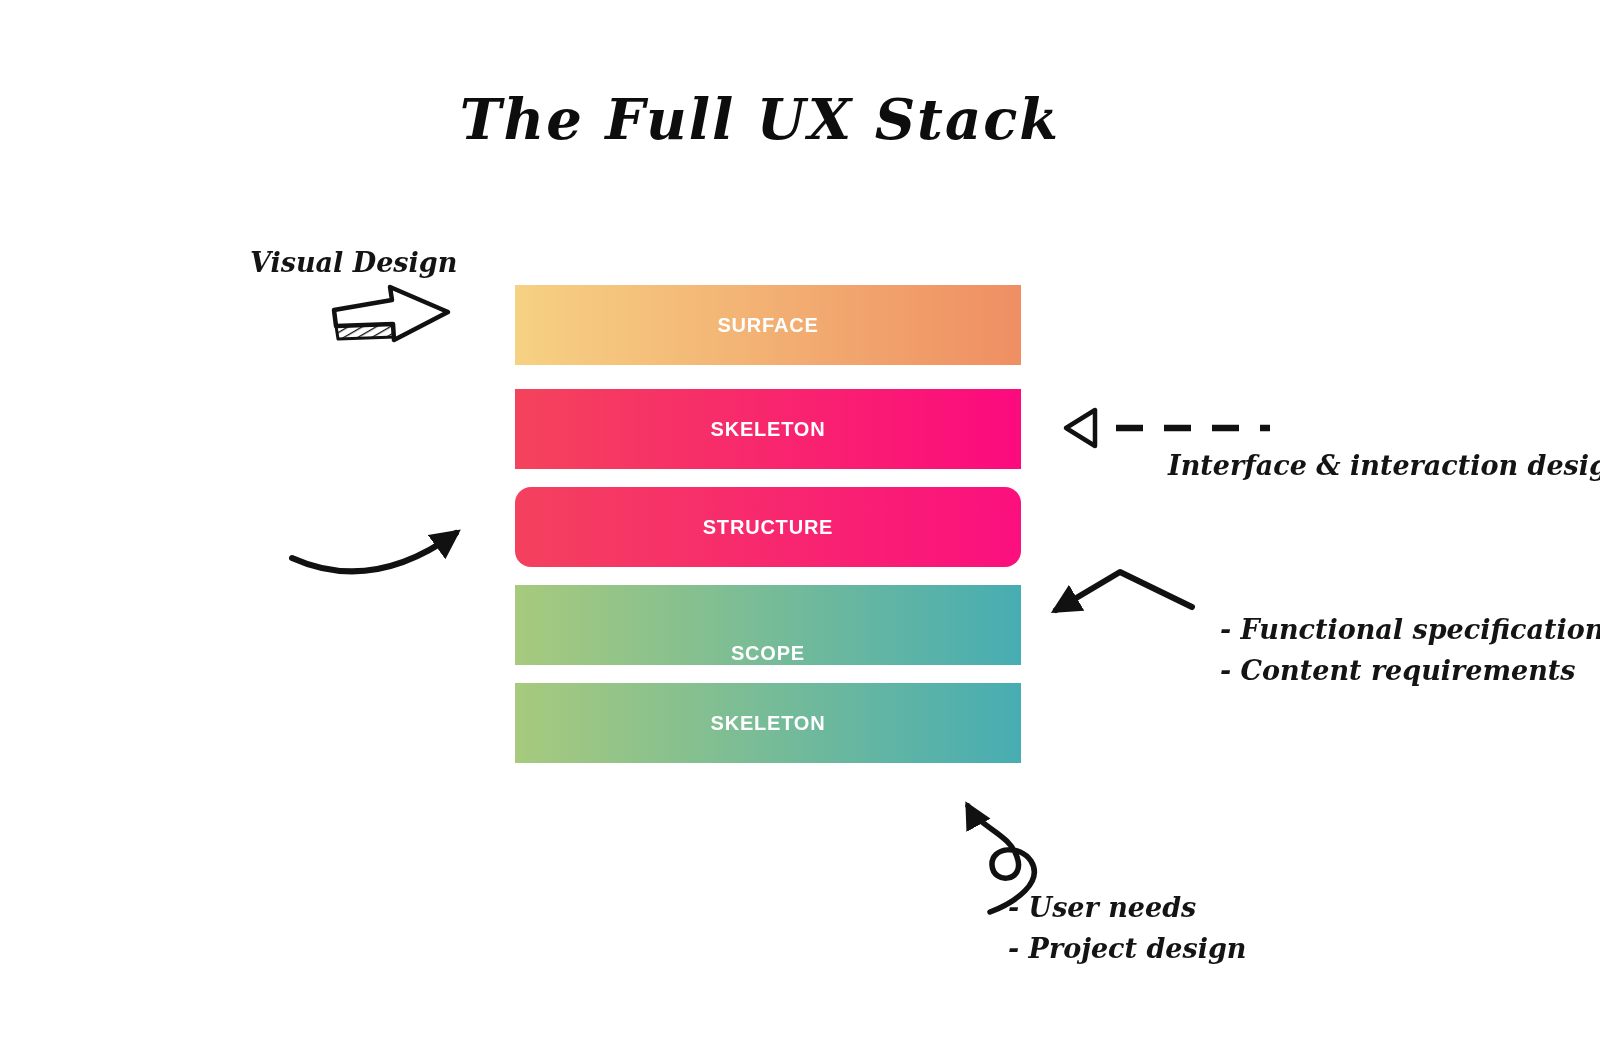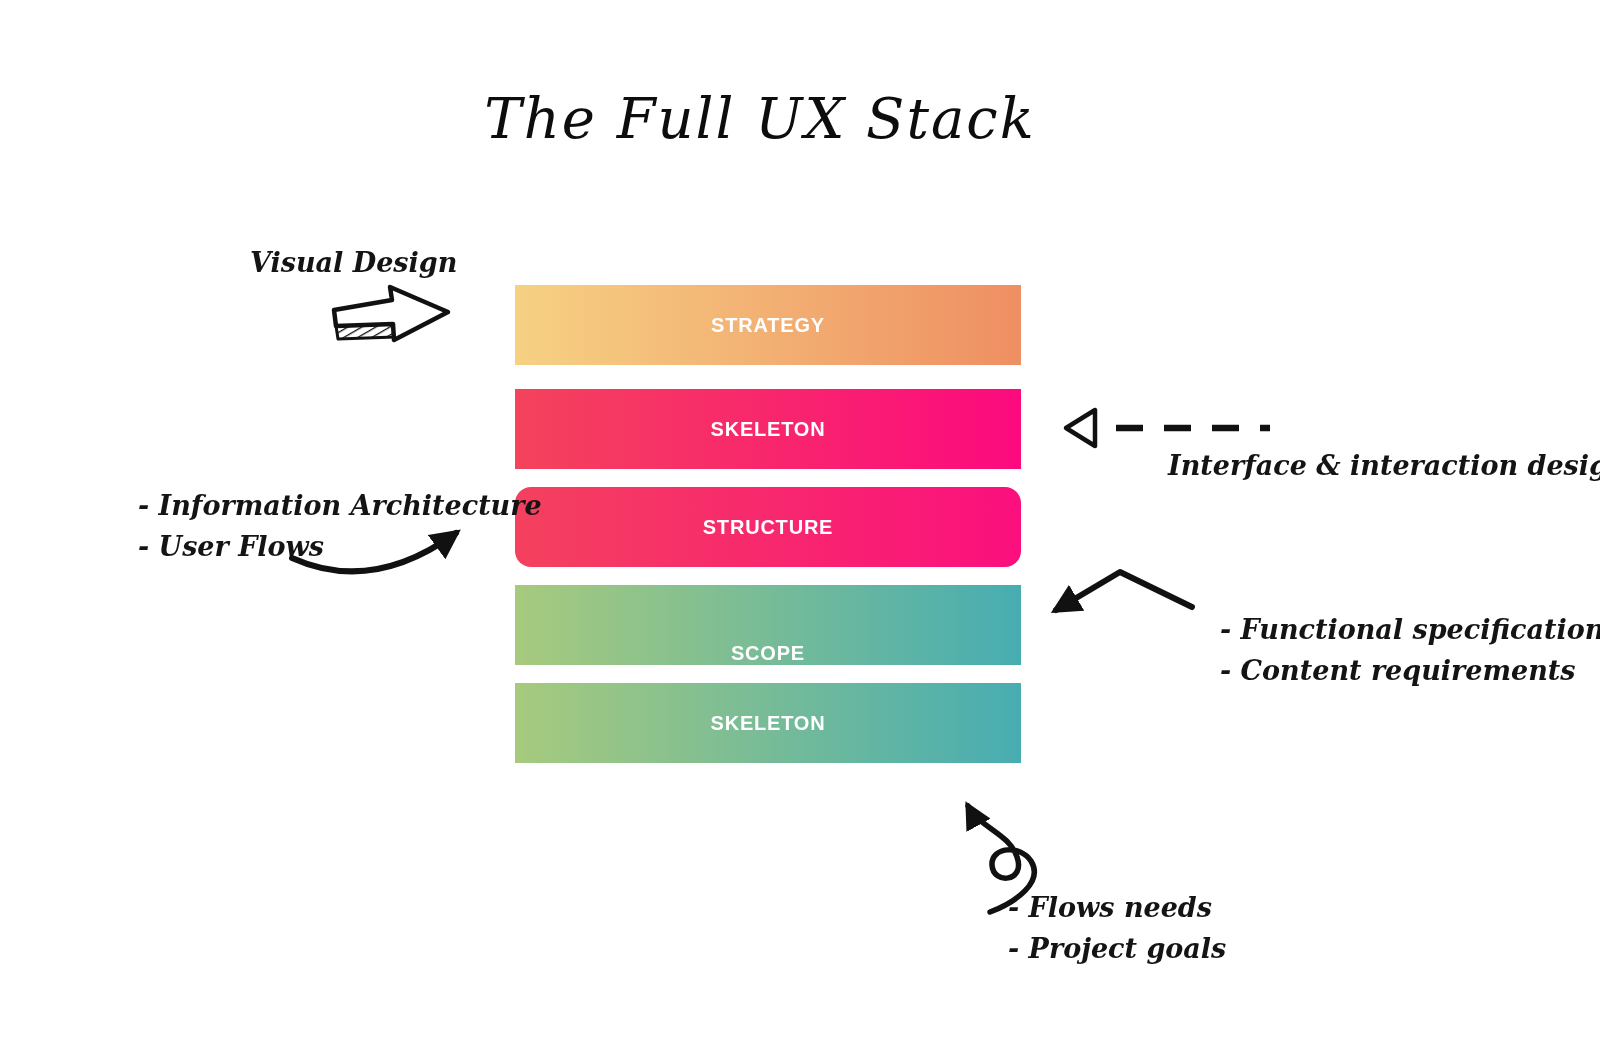--- a/index.html
+++ b/index.html
@@ -1,69 +1,65 @@
 <!DOCTYPE html>
 <html><head>
 <meta charset="utf-8">
 <style>
   html,body{margin:0;padding:0;background:#ffffff;}
   .canvas{position:relative;width:1600px;height:1048px;background:#ffffff;overflow:hidden;
           font-family:"Liberation Sans",sans-serif;}
   .title{position:absolute;top:86px;left:0;width:1520px;text-align:center;
-         font-family:"DejaVu Serif",serif;font-style:italic;font-weight:400;
+         font-family:"DejaVu Serif",serif;font-style:italic;font-weight:700;
          font-size:56px;letter-spacing:2px;color:#0d0d0d;}
   .stack{position:absolute;left:515px;top:285px;width:506px;}
   .layer{height:80px;margin-bottom:18px;display:flex;align-items:center;justify-content:center;}
   .layer span{color:#ffffff;font-weight:700;font-size:20px;letter-spacing:0.8px;}
   .hand{position:absolute;font-family:"DejaVu Serif",serif;font-style:italic;font-weight:600;
         color:#141414;font-size:27px;line-height:1.5;white-space:nowrap;}
   .arrows{position:absolute;left:0;top:0;width:1600px;height:1048px;pointer-events:none;}
 </style>
 </head>
 <body>
 
 <div class="canvas">
 
   <div class="title">The Full UX Stack</div>
 
   <div class="stack">
     <div class="layer" style="background: linear-gradient(90deg, rgb(246, 209, 131), rgb(239, 143, 99));">
-      <span>STRATEGY</span>
+      <span>SURFACE</span>
     </div>
     <div class="layer" style="background: linear-gradient(90deg, rgb(244, 67, 92), rgb(252, 10, 126)); margin-top: 24px;">
       <span>SKELETON</span>
     </div>
     <div class="layer" style="background: linear-gradient(90deg, rgb(244, 65, 94), rgb(251, 15, 126)); border-radius: 16px;">
       <span>STRUCTURE</span>
     </div>
     <div class="layer" style="background: linear-gradient(90deg, rgb(167, 202, 125), rgb(71, 173, 178)); align-items: flex-end;">
       <span>SCOPE</span>
     </div>
     <div class="layer" style="background: linear-gradient(90deg, rgb(167, 202, 125), rgb(71, 173, 178));">
       <span>SKELETON</span>
     </div>
   </div>
 
   <div class="hand" style="left:250px;top:243px;">Visual Design</div>
 
-  <div class="hand" style="left:138px;top:486px;">
-    <div>- Information Architecture</div>
-    <div>- User Flows</div>
-  </div>
 
   <div class="hand" style="left:1168px;top:446px;">Interface &amp; interaction design</div>
 
   <div class="hand" style="left:1220px;top:610px;">
     <div>- Functional specifications</div>
     <div>- Content requirements</div>
   </div>
 
   <div class="hand" style="left:1008px;top:888px;">
-    <div>- Flows needs</div>
-    <div>- Project goals</div>
+    <div>- User needs</div>
+    <div>- Project design</div>
   </div>
 
   <svg class="arrows" viewBox="0 0 1600 1048">
     <defs>
       <marker id="arrowhead" viewBox="0 0 10 10" refX="8" refY="5" markerWidth="5" markerHeight="5" orient="auto-start-reverse">
         <path d="M0,0 L10,5 L0,10 z" fill="#111111"></path>
       </marker>
       <pattern id="hatch" width="7" height="7" patternUnits="userSpaceOnUse" patternTransform="rotate(60)">
         <line x1="0" y1="0" x2="0" y2="7" stroke="#111111" stroke-width="2.6"></line>
       </pattern>

